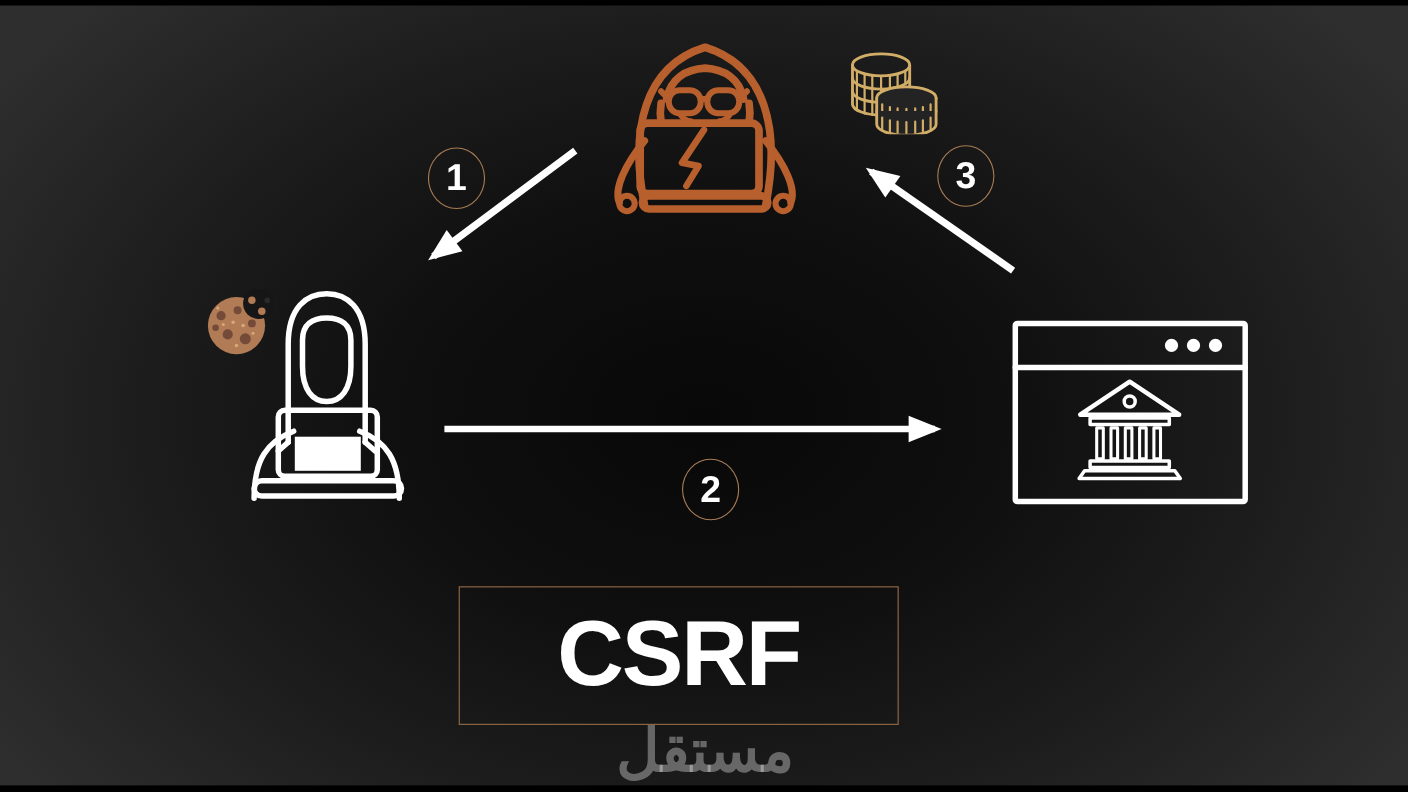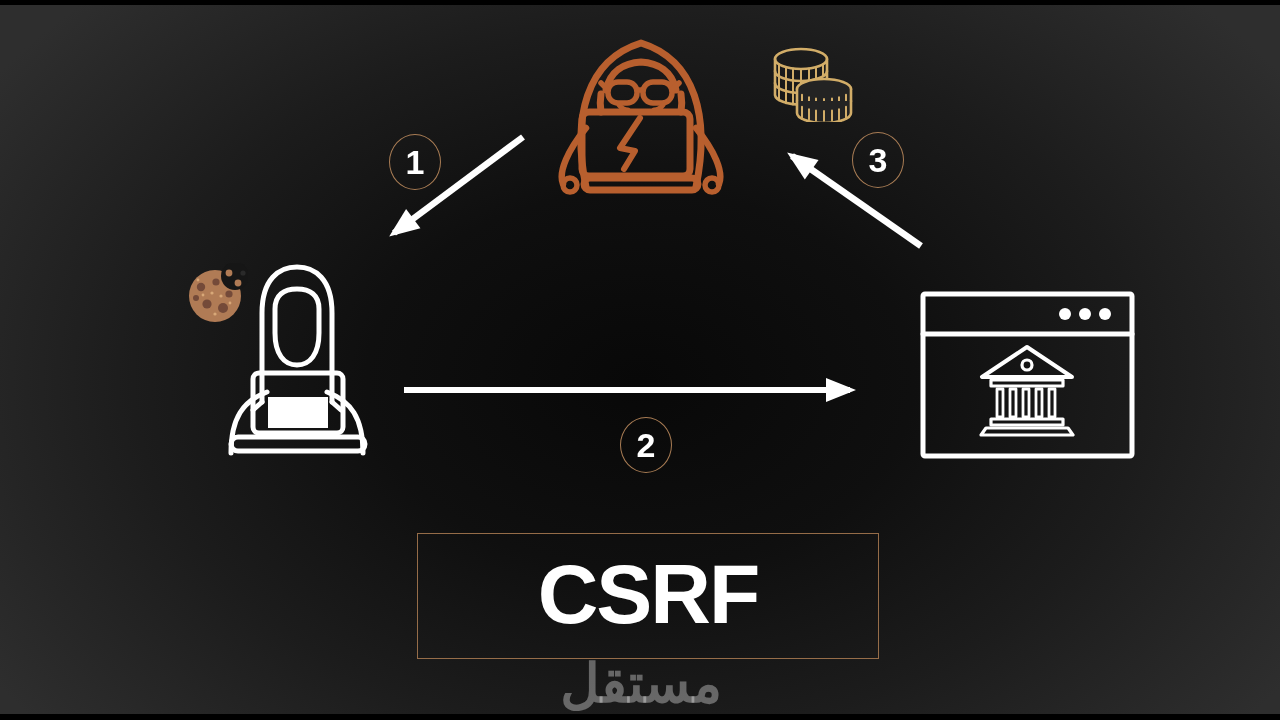--- a/index.html
+++ b/index.html
@@ -21,21 +21,21 @@
   svg{display:block;}
 
   .step-badge{
     position:absolute;width:52px;height:56px;border-radius:50%;
     border:1.6px solid #a87c54;box-sizing:border-box;
     display:flex;align-items:center;justify-content:center;
     color:#ffffff;font-size:34px;font-weight:600;
   }
 
   .csrf-box{
-    position:absolute;left:417px;top:533px;width:462px;height:126px;
+    position:absolute;left:417px;top:533px;width:400px;height:126px;
     border:1px solid rgba(173,124,82,0.85);box-sizing:border-box;
     display:flex;align-items:center;justify-content:center;
   }
   .csrf-title{
     color:#ffffff;font-size:84px;font-weight:bold;letter-spacing:-2px;
     line-height:1;padding-bottom:4px;
   }
 
   .watermark{
     position:absolute;left:641px;top:618px;transform:translateX(-50%);

